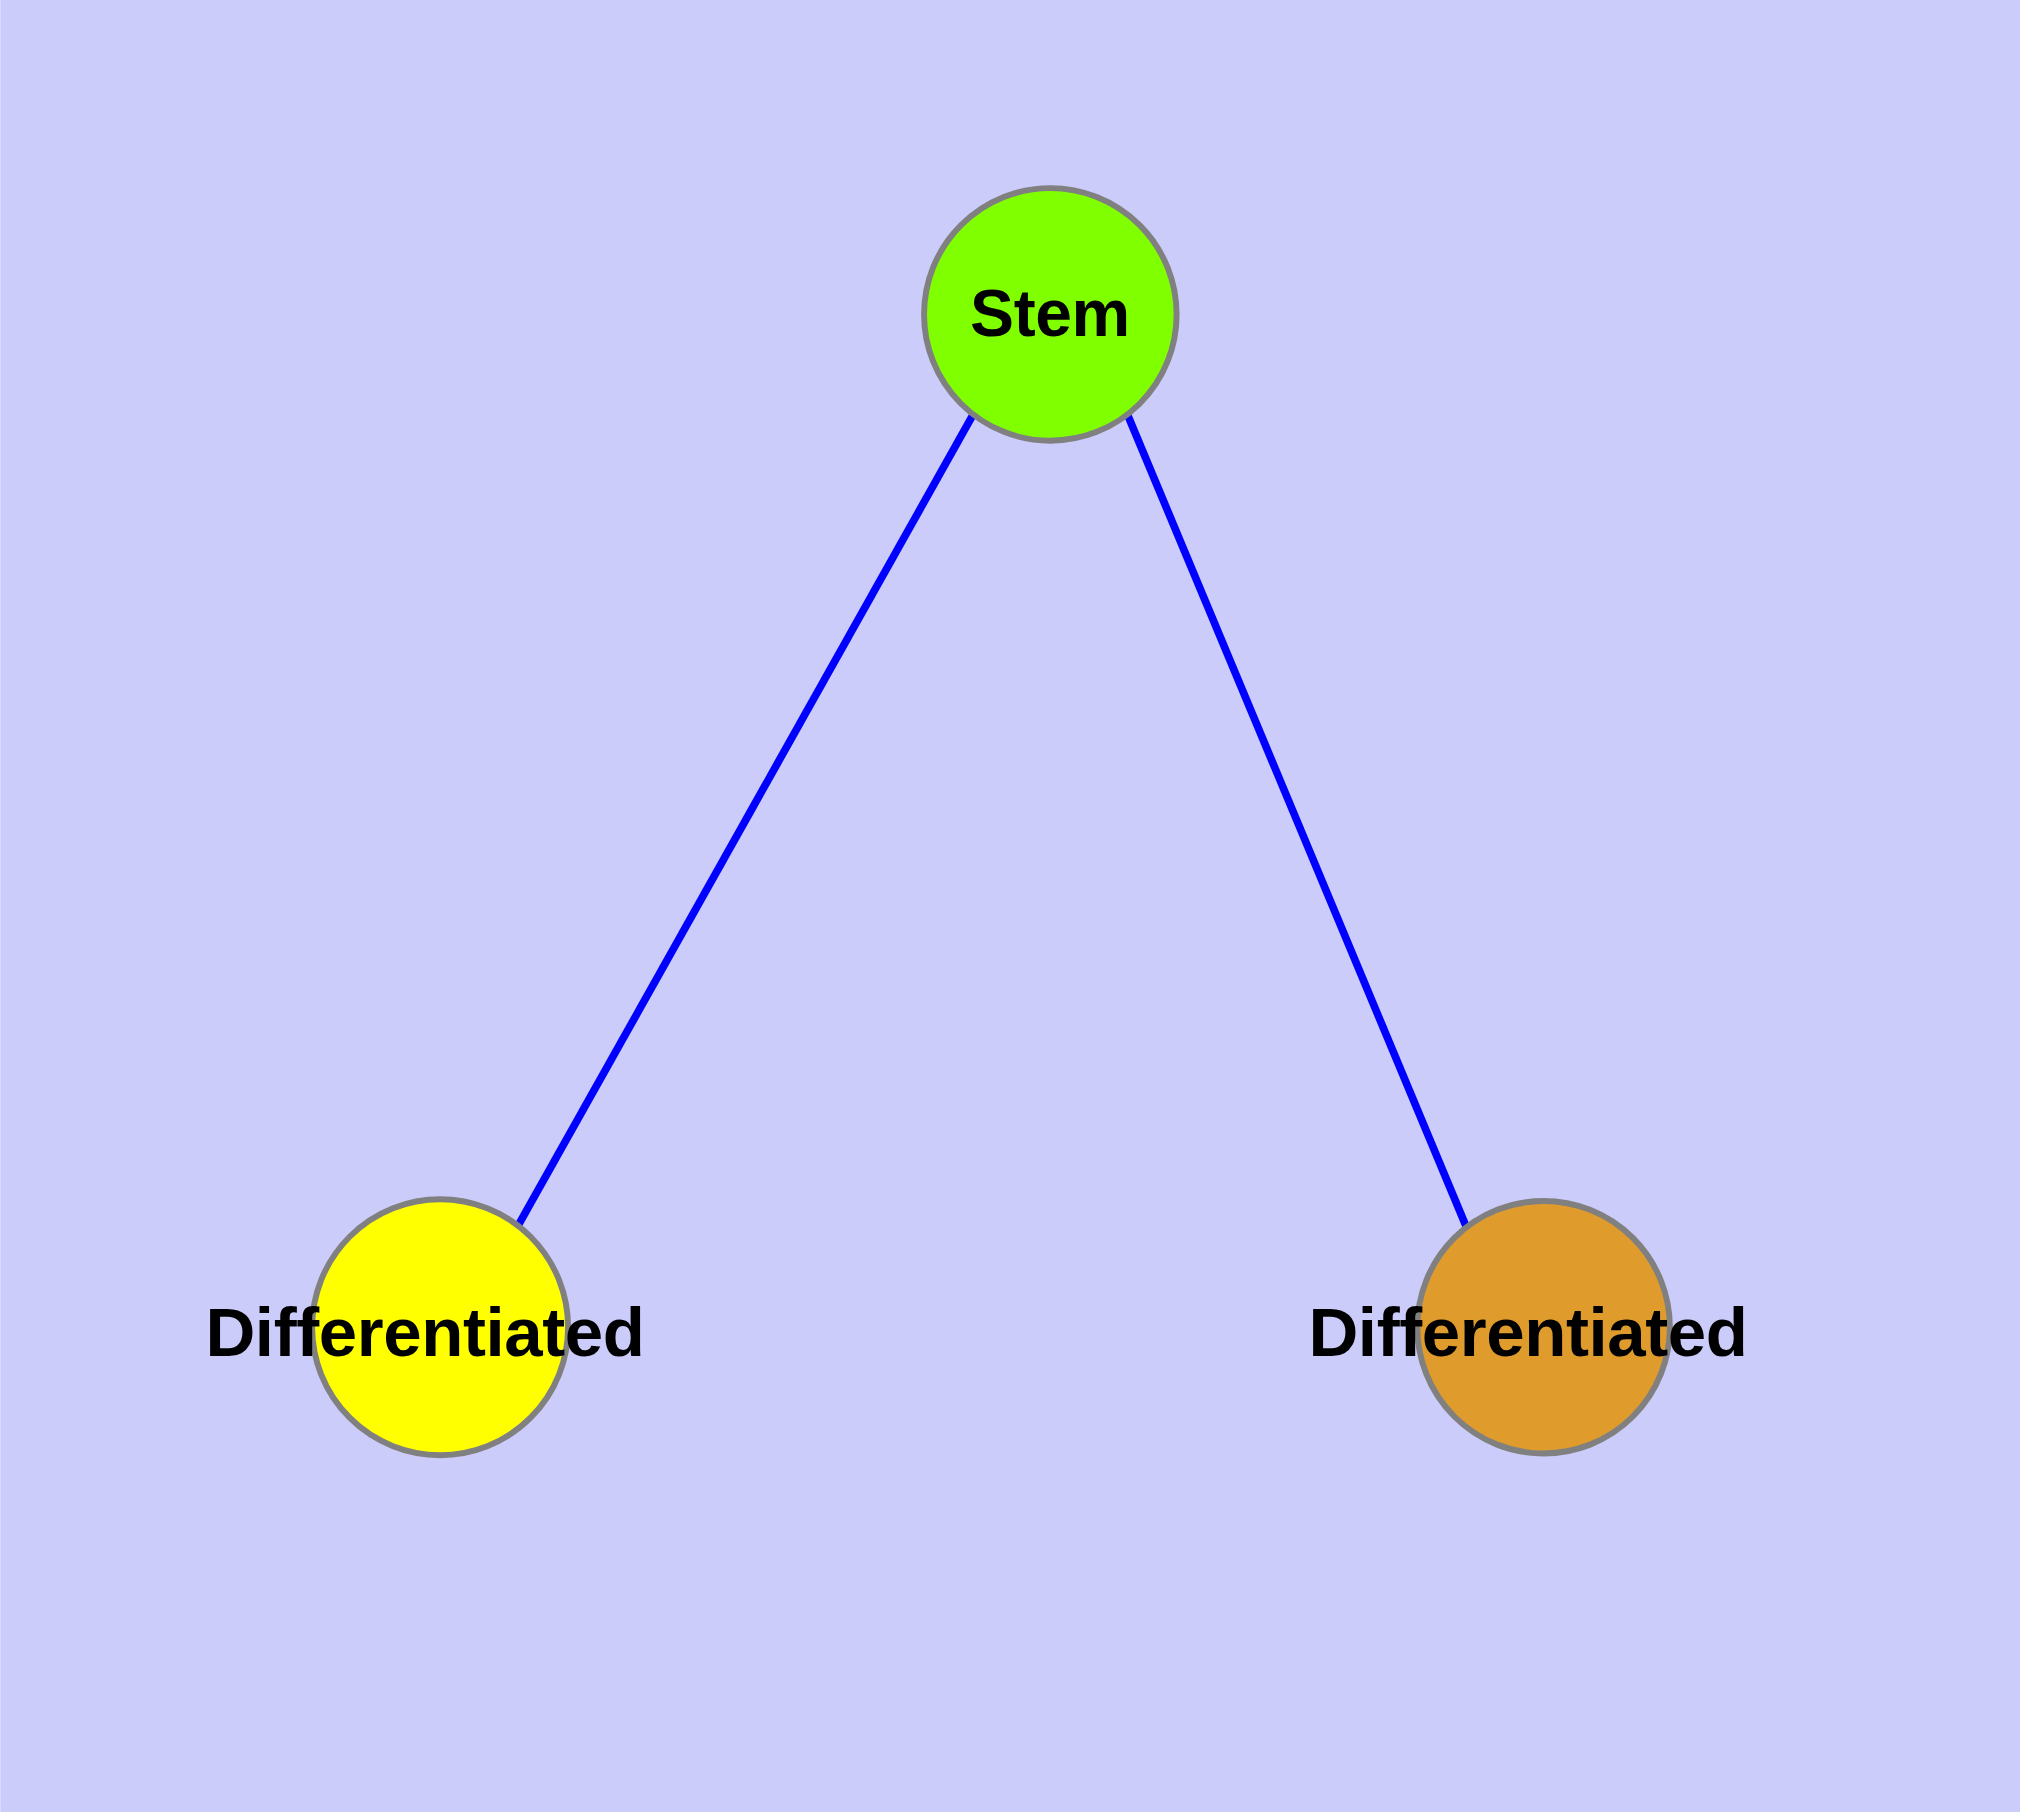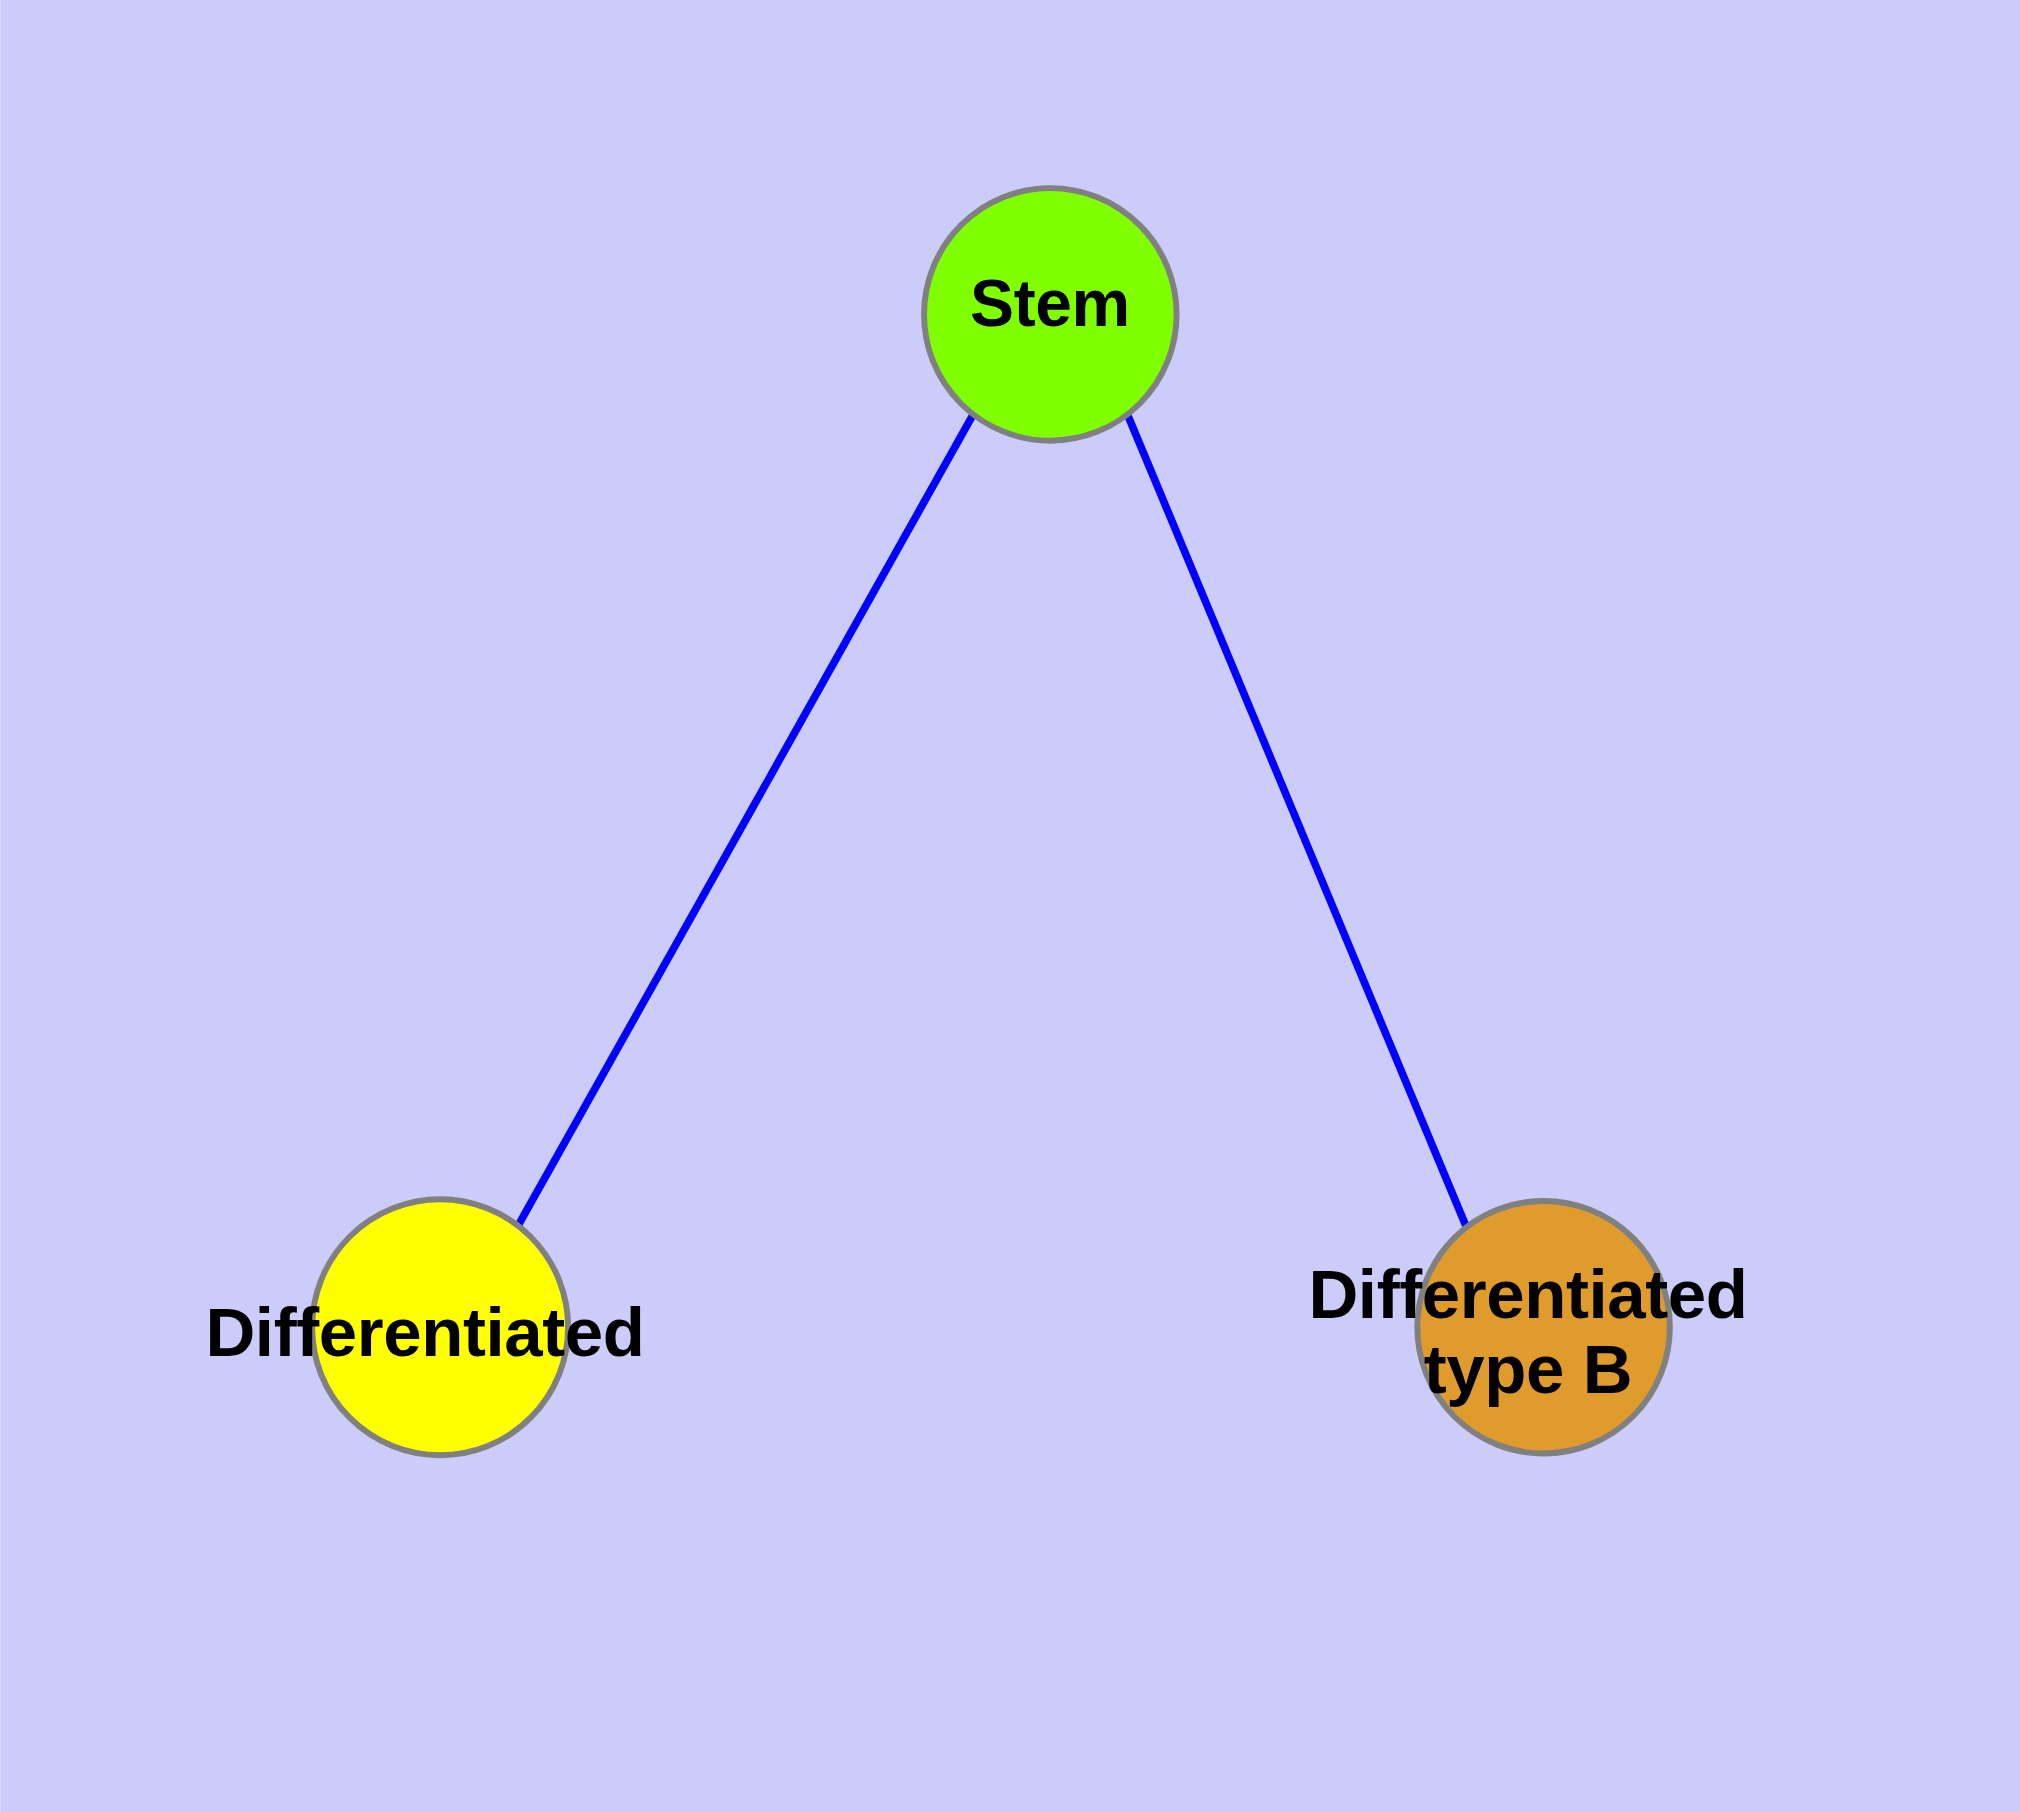--- a/index.html
+++ b/index.html
@@ -65,18 +65,18 @@
         <line class="edge-line" x1="1330" y1="489" x2="1730" y2="1448" stroke="#0000ff"></line>
       </g>
     <g id="nodes-layer">
         <circle class="node-circle" cx="1239" cy="371" r="149" fill="#80ff00" stroke="#808080"></circle>
         <circle class="node-circle" cx="519" cy="1566" r="151" fill="#ffff00" stroke="#808080"></circle>
         <circle class="node-circle" cx="1821" cy="1566" r="149" fill="#e09b2d" stroke="#808080"></circle>
       </g>
   </svg>
 
   <div id="labels-layer">
-      <div class="node-label label-stem" style="left: 1050px; top: 304px; color: rgb(0, 0, 0);"><div>Stem</div></div>
+      <div class="node-label label-stem" style="left: 1050px; top: 314px; color: rgb(0, 0, 0);"><div>Stem</div></div>
       <div class="node-label label-diff" style="left: 425px; top: 1333px; color: rgb(0, 0, 0);"><div>Differentiated</div></div>
-      <div class="node-label label-diff" style="left: 1528px; top: 1333px; color: rgb(0, 0, 0);"><div>Differentiated</div><div>type B</div></div>
+      <div class="node-label label-diff" style="left: 1528px; top: 1333px; color: rgb(0, 0, 0);"><div>Differentiated</div></div>
     </div>
 </div>
 
 
 </body></html>

